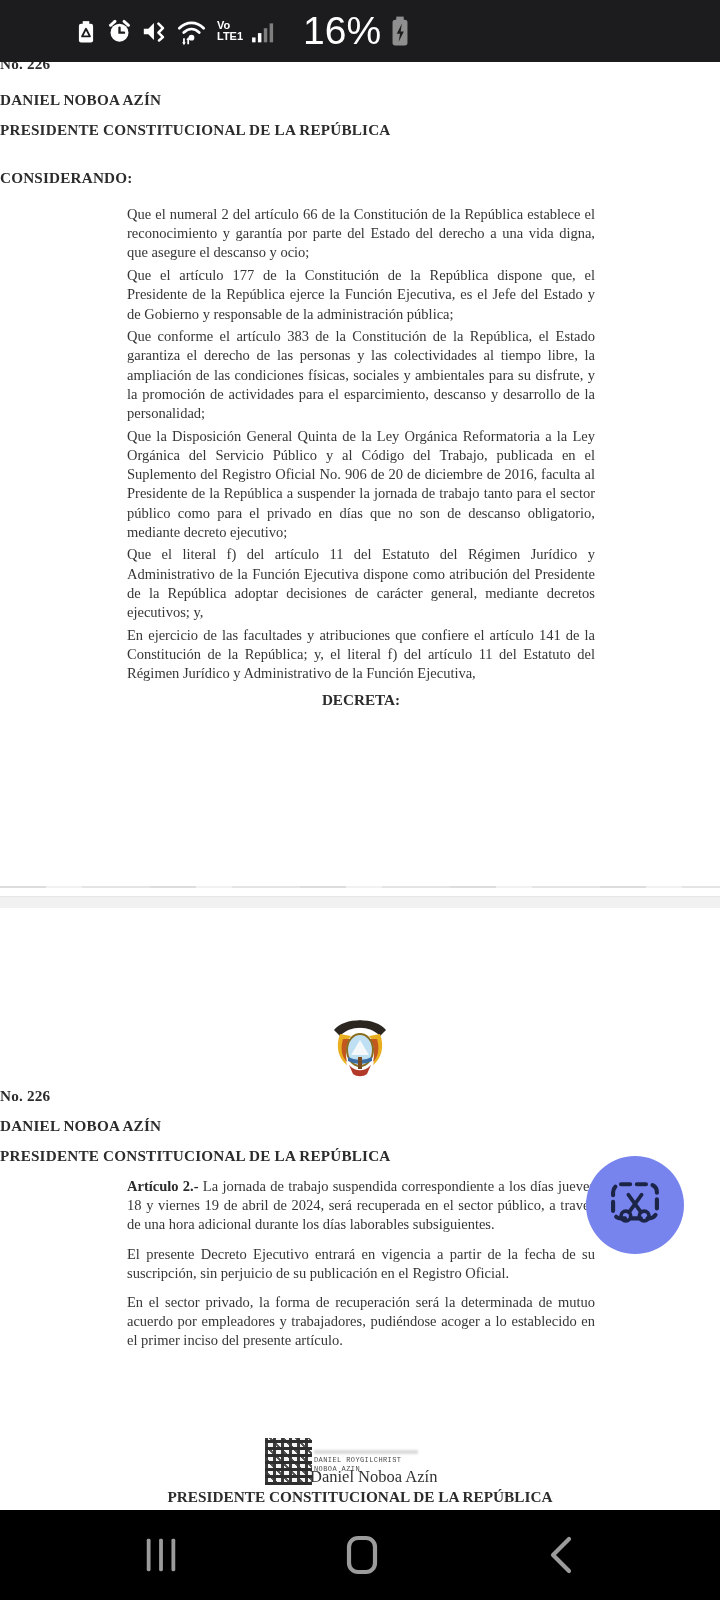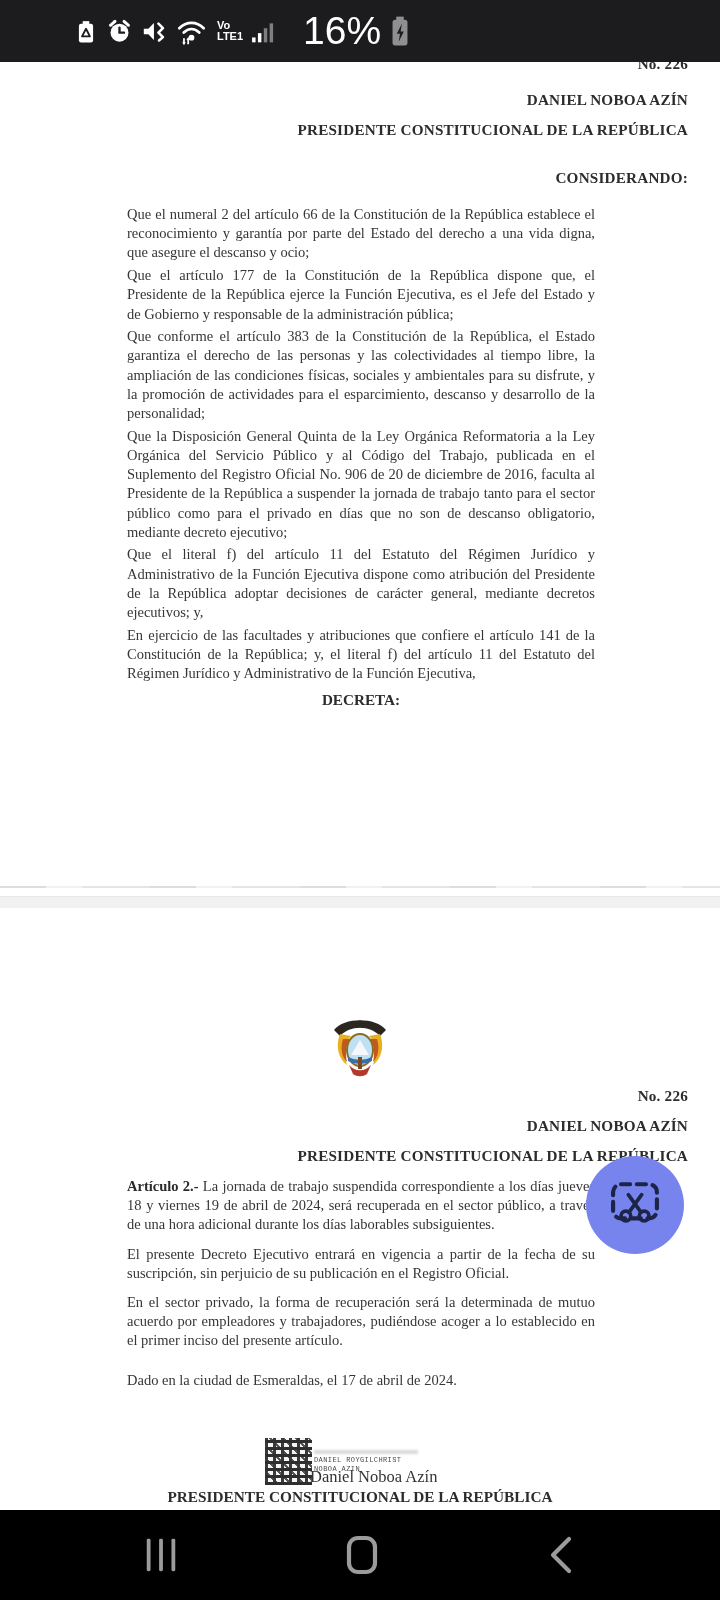--- a/index.html
+++ b/index.html
@@ -14,21 +14,21 @@
   .sb-time{font-size:30px;font-weight:400;letter-spacing:.5px;}
   .sb-ic{display:block;}
   .volte{display:flex;flex-direction:column;align-items:flex-start;line-height:1;margin-left:2px;}
   .volte span{font-size:11px;font-weight:700;letter-spacing:0;}
   .sb-pct{font-size:39px;font-weight:400;margin-left:18px;}
 
   
   .page{position:absolute;left:0;width:720px;background:#fff;color:#343434;}
   .page1{top:62px;height:824px;}
   .page2{top:907px;height:603px;}
-  .doc-center{position:absolute;left:0;width:688px;text-align:right;font-weight:700;color:#2c2c2c;font-size:15.2px;letter-spacing:.2px;}
+  .doc-center{position:absolute;left:0;width:688px;text-align:left;font-weight:700;color:#2c2c2c;font-size:15.2px;letter-spacing:.2px;}
   .doc-body{position:absolute;left:127px;width:468px;font-size:14.5px;line-height:19.2px;text-align:justify;color:#363636;}
   .doc-body p{margin:0 0 3.5px 0;}
   .doc-body2 p{margin:0 0 10px 0;}
   .doc-body b{color:#2b2b2b;}
   .decreta{text-align:center;font-weight:700;font-size:15.2px;margin:7px 0 13px 0 !important;color:#2c2c2c;}
   .dateline{margin-top:20px !important;}
 
   .page-edge{position:absolute;left:0;top:886px;width:720px;height:2px;z-index:5;
     background:repeating-linear-gradient(90deg,#d7d7d7 0 46px,#efefef 46px 82px,#e0e0e0 82px 150px);opacity:.85;}
   .page-band{position:absolute;left:0;top:896px;width:720px;height:11px;background:#f1f1f1;border-top:1px solid #e6e6e6;z-index:5;}
@@ -139,21 +139,20 @@
       <rect x="28" y="44" width="4" height="12" fill="#7a4a22"></rect>
       <path d="M19 52 C25 59 35 59 41 52 L37 61 C33 64 27 64 23 61 Z" fill="#b3392b"></path>
     </svg>
     <div class="doc-center" style="top:180px;">No. 226</div>
     <div class="doc-center" style="top:210px;">DANIEL NOBOA AZÍN</div>
     <div class="doc-center" style="top:240px;">PRESIDENTE CONSTITUCIONAL DE LA REPÚBLICA</div>
     <div class="doc-body doc-body2" style="top:270px;">
       <p><b>Artículo 2.-</b><span> La jornada de trabajo suspendida correspondiente a los días jueves 18 y viernes 19 de abril de 2024, será recuperada en el sector público, a través de una hora adicional durante los días laborables subsiguientes.</span></p>
       <p>El presente Decreto Ejecutivo entrará en vigencia a partir de la fecha de su suscripción, sin perjuicio de su publicación en el Registro Oficial.</p>
       <p>En el sector privado, la forma de recuperación será la determinada de mutuo acuerdo por empleadores y trabajadores, pudiéndose acoger a lo establecido en el primer inciso del presente artículo.</p>
-      <p class="dateline">Dado en la ciudad de Esmeraldas, el 17 de abril de 2024.</p>
     </div>
     <div class="qr"></div>
     <div class="sig-smudge"></div>
     <div class="stamp-text">DANIEL ROYGILCHRIST
 NOBOA AZIN</div>
     <div class="signer-name">Daniel Noboa Azín</div>
     <div class="signer-title">PRESIDENTE CONSTITUCIONAL DE LA REPÚBLICA</div>
   </div>
 
   <button class="fab" style="background:#7884ee;">

